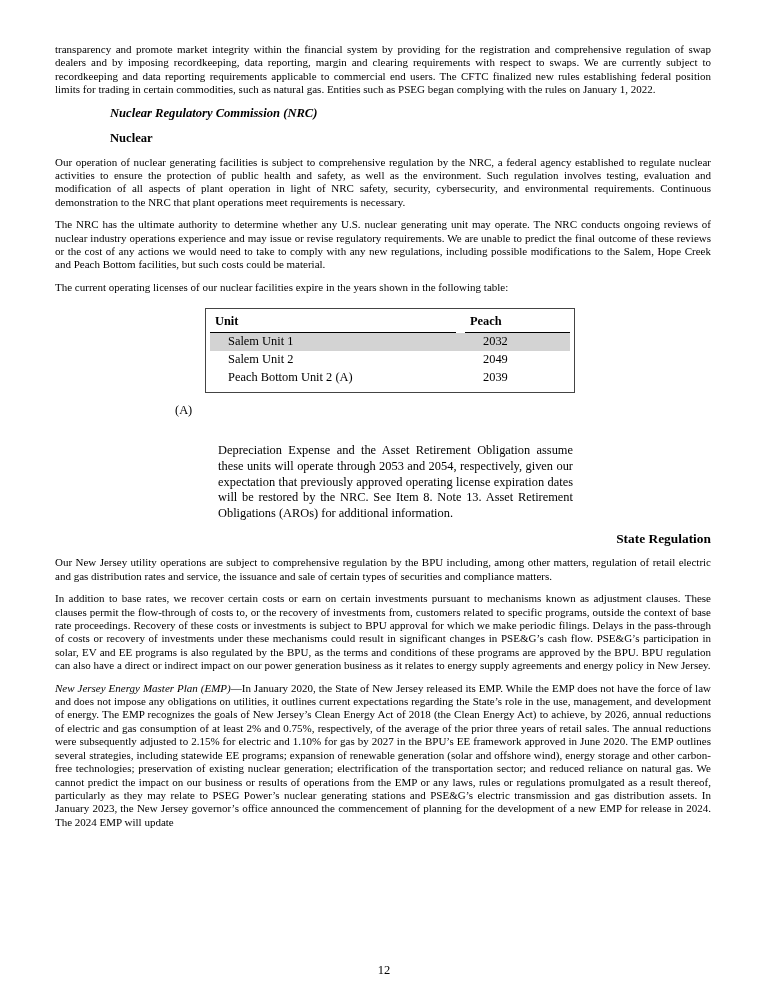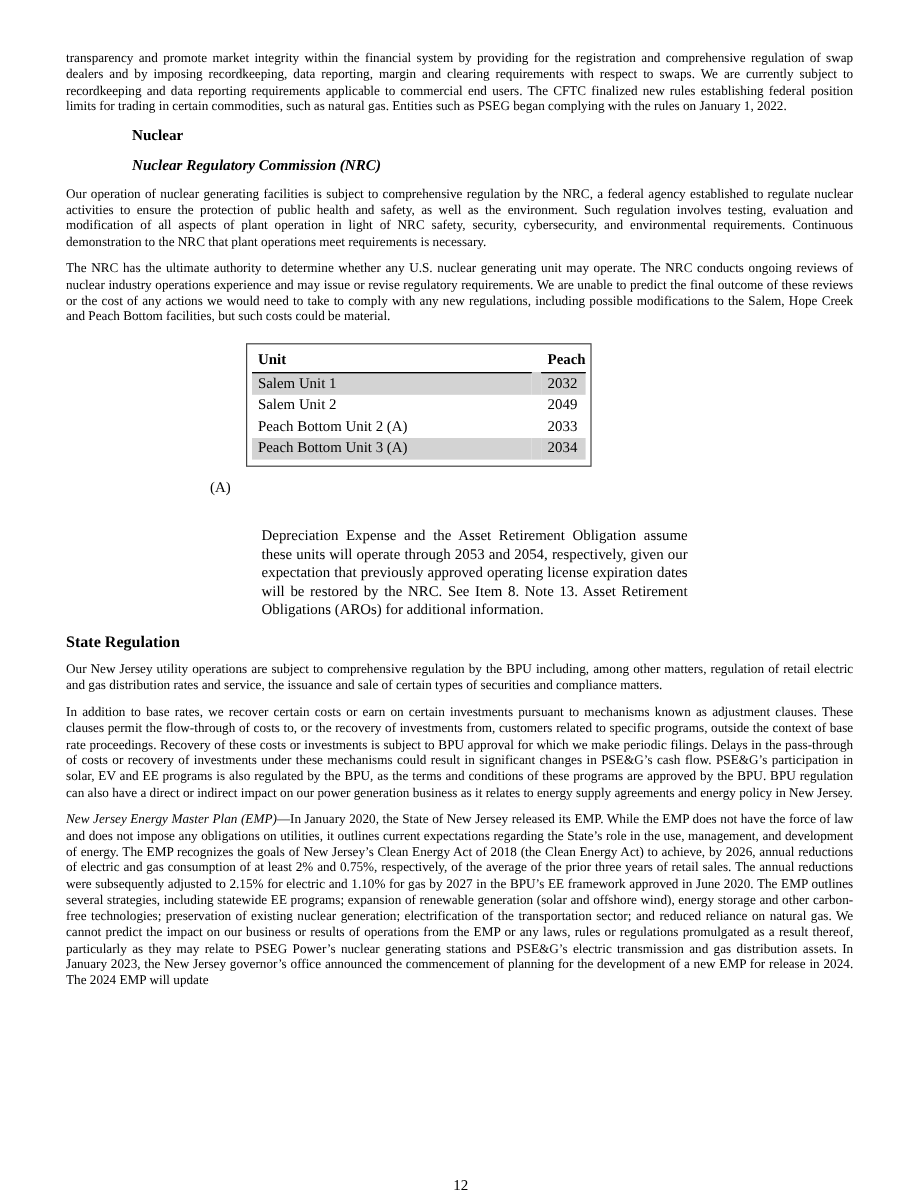--- a/index.html
+++ b/index.html
@@ -25,25 +25,26 @@
   .h-block {
     font-size: 12.6px;
     font-weight: bold;
     margin: 3px 0 10px 55px;
   }
   .h-italic { font-style: italic; }
   .section-heading {
     font-size: 13.4px;
     font-weight: bold;
     margin: 2px 0 9px 0;
+    text-align: right;
   }
   
   .table-wrap {
     margin: 14px 0 10px 150px;
-    width: 288px;
+    width: 370px;
     border: 1px solid #444444;
     padding: 3px 4px 5px 4px;
   }
   .license-table {
     border-collapse: collapse;
     width: 100%;
     font-size: 12.4px;
   }
   .license-table th {
     text-align: left;
@@ -51,61 +52,62 @@
     padding: 2px 0 3px 5px;
     border-bottom: 1.6px solid #000000;
   }
   .license-table th.spacer,
   .license-table td.spacer {
     border-bottom: none;
     width: 9px;
     padding: 0;
   }
   .license-table td {
-    padding: 1px 0 2px 5px;
+    padding: 1px 0 2px 18px;
   }
   .license-table col.col-unit { width: 246px; }
   .license-table tr.shaded td { background: var(--row_shade, #d3d3d3); }
   
   .footnote {
     display: flex;
     margin: 0 0 10px 120px;
     width: 398px;
     font-size: 12.4px;
     line-height: 1.26;
   }
   .fn-label { width: 43px; flex: none; }
   .fn-text { flex: 1; text-align: justify; margin-top: 40px; }
   
   .emp-lead { font-weight: normal; font-style: italic; }
   
   .page-number {
     position: absolute;
-    bottom: 4px;
+    bottom: 22px;
     left: 0;
     right: 0;
     text-align: center;
     font-size: 12.5px;
   }
 </style>
 </head>
 <body>
 
 <div class="page">
 
   <p class="body">transparency and promote market integrity within the financial system by providing for the registration and comprehensive regulation of swap dealers and by imposing recordkeeping, data reporting, margin and clearing requirements with respect to swaps. We are currently subject to recordkeeping and data reporting requirements applicable to commercial end users. The CFTC finalized new rules establishing federal position limits for trading in certain commodities, such as natural gas. Entities such as PSEG began complying with the rules on January 1, 2022.</p>
 
+  <div class="h-block h-italic">Nuclear Regulatory Commission (NRC)</div>
+
   <div class="h-block">Nuclear</div>
-
-  <div class="h-block h-italic">Nuclear Regulatory Commission (NRC)</div>
 
   <p class="body">Our operation of nuclear generating facilities is subject to comprehensive regulation by the NRC, a federal agency established to regulate nuclear activities to ensure the protection of public health and safety, as well as the environment. Such regulation involves testing, evaluation and modification of all aspects of plant operation in light of NRC safety, security, cybersecurity, and environmental requirements. Continuous demonstration to the NRC that plant operations meet requirements is necessary.</p>
 
   <p class="body">The NRC has the ultimate authority to determine whether any U.S. nuclear generating unit may operate. The NRC conducts ongoing reviews of nuclear industry operations experience and may issue or revise regulatory requirements. We are unable to predict the final outcome of these reviews or the cost of any actions we would need to take to comply with any new regulations, including possible modifications to the Salem, Hope Creek and Peach Bottom facilities, but such costs could be material.</p>
 
+  <p class="body">The current operating licenses of our nuclear facilities expire in the years shown in the following table:</p>
 
   <div class="table-wrap">
     <table class="license-table">
       <colgroup>
         <col class="col-unit">
         <col style="width:9px;">
         <col>
       </colgroup>
       <thead>
         <tr>
@@ -121,26 +123,21 @@
           <td>2032</td>
         </tr>
         <tr>
           <td>Salem Unit 2</td>
           <td class="spacer"></td>
           <td>2049</td>
         </tr>
         <tr>
           <td>Peach Bottom Unit 2 (A)</td>
           <td class="spacer"></td>
-          <td>2033</td>
-        </tr>
-        <tr class="shaded">
-          <td>Peach Bottom Unit 3 (A)</td>
-          <td class="spacer"></td>
-          <td>2034</td>
+          <td>2039</td>
         </tr>
       </tbody>
     </table>
   </div>
 
   <div class="footnote">
     <span class="fn-label">(A)</span>
     <span class="fn-text">Depreciation Expense and the Asset Retirement Obligation assume these units will operate through 2053 and 2054, respectively, given our expectation that previously approved operating license expiration dates will be restored by the NRC. See Item 8. Note 13. Asset Retirement Obligations (AROs) for additional information.</span>
   </div>
 

